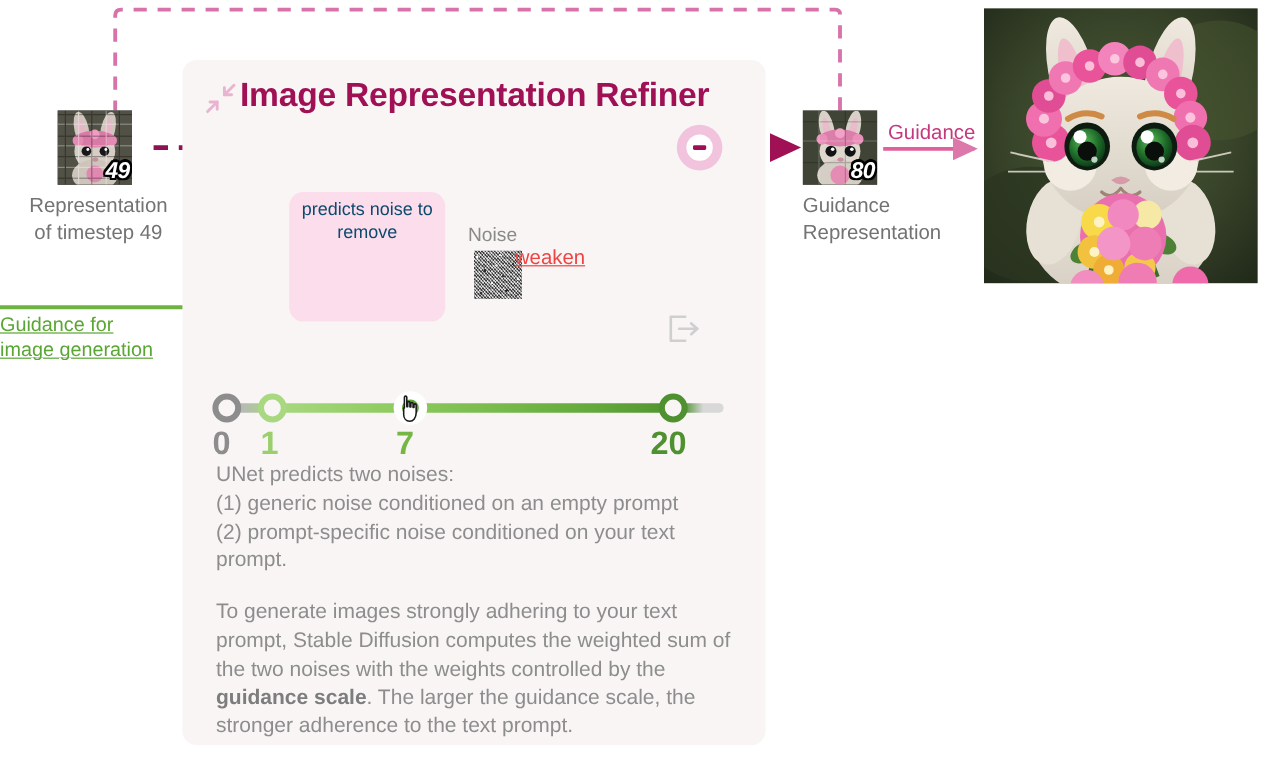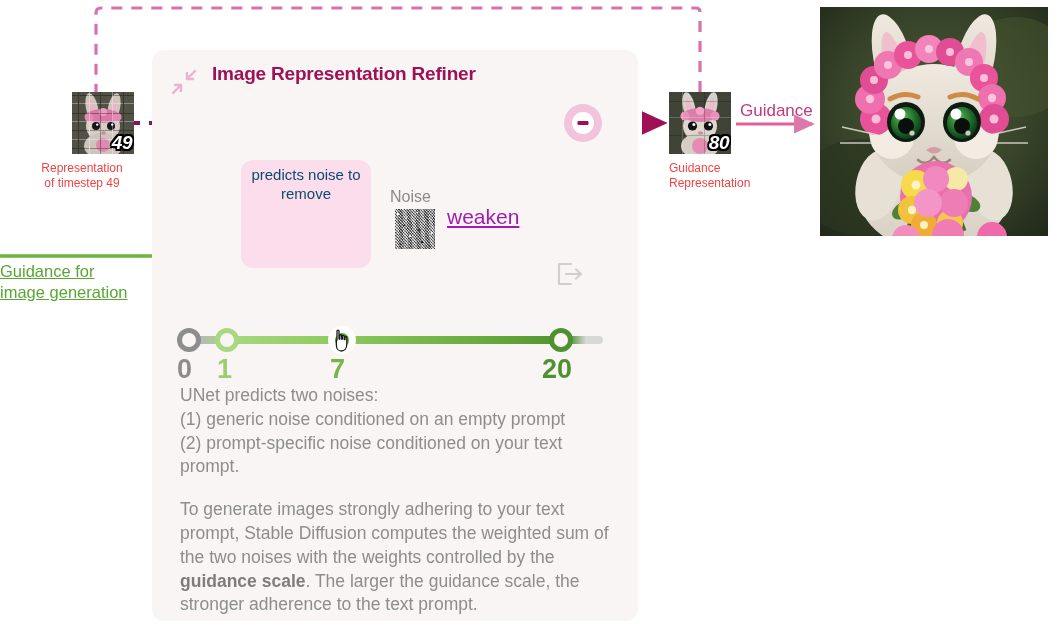--- a/index.html
+++ b/index.html
@@ -51,23 +51,23 @@
   }
   .collapse-icon {
     position: absolute;
     left: 18px;
     top: 18px;
     width: 28px;
     height: 28px;
   }
   .panel-title {
     position: absolute;
-    left: 60px;
+    left: 48px;
     top: 13px;
-    font-size: 19px;
+    font-size: 28px;
     font-weight: bold;
     color: #a01055;
     letter-spacing: -0.2px;
     white-space: nowrap;
   }
 
   
   .unet-box {
     position: absolute;
     left: 241px;
@@ -117,24 +117,24 @@
       radial-gradient(circle at 14% 88%, #303030 0 1px, transparent 1px),
       radial-gradient(circle at 47% 31%, #dcdcdc 0 1px, transparent 1px),
       radial-gradient(circle at 61% 52%, #3b3b3b 0 1px, transparent 1px),
       radial-gradient(circle at 29% 19%, #cfcfcf 0 1px, transparent 1px),
       radial-gradient(circle at 88% 94%, #4a4a4a 0 1px, transparent 1px),
       repeating-linear-gradient(48deg, rgba(255,255,255,.45) 0 1px, rgba(0,0,0,.4) 1px 2px),
       repeating-linear-gradient(129deg, rgba(255,255,255,.4) 0 1px, rgba(0,0,0,.35) 1px 2px);
   }
   .weaken-label {
     position: absolute;
-    left: 447px;
+    left: 429px;
     top: 205px;
-    font-size: 21px;
-    color: #a21caf;
+    font-size: 17px;
+    color: #ef4444;
     text-decoration: underline;
   }
 
   
   .exit-icon {
     position: absolute;
     left: 554px;
     top: 260px;
     width: 30px;
     height: 28px;
@@ -228,44 +228,44 @@
   .panel-body b { color: #7d7d7d; font-weight: bold; }
 
   
   .thumb {
     position: absolute;
     width: 62px;
     height: 62px;
     overflow: hidden;
     background: #3b3a33;
   }
-  .thumb-49 { left: 72px; top: 92px; }
+  .thumb-49 { left: 48px; top: 92px; }
   .thumb-50 { left: 669px; top: 92px; }
 
   .thumb-badge {
     position: absolute;
     right: 2px;
     bottom: 0px;
     font-size: 19px;
     font-style: italic;
     font-weight: bold;
     color: #ffffff;
     text-shadow:
       -1.6px -1.6px 0 #000, 1.6px -1.6px 0 #000,
       -1.6px 1.6px 0 #000, 1.6px 1.6px 0 #000,
       0 -1.8px 0 #000, 0 1.8px 0 #000,
       -1.8px 0 0 #000, 1.8px 0 0 #000;
     letter-spacing: -0.5px;
   }
 
   .thumb-caption {
     position: absolute;
-    font-size: 12px;
+    font-size: 17px;
     line-height: 1.28;
-    color: #ef4444;
+    color: #737373;
   }
   .cap-49 { left: 12px; top: 161px; width: 140px; text-align: center; }
   .cap-50 { left: 669px; top: 161px; width: 150px; text-align: left; }
 
   .upscale-label {
     position: absolute;
     left: 740px;
     top: 101px;
     font-size: 17px;
     color: #c4387e;

